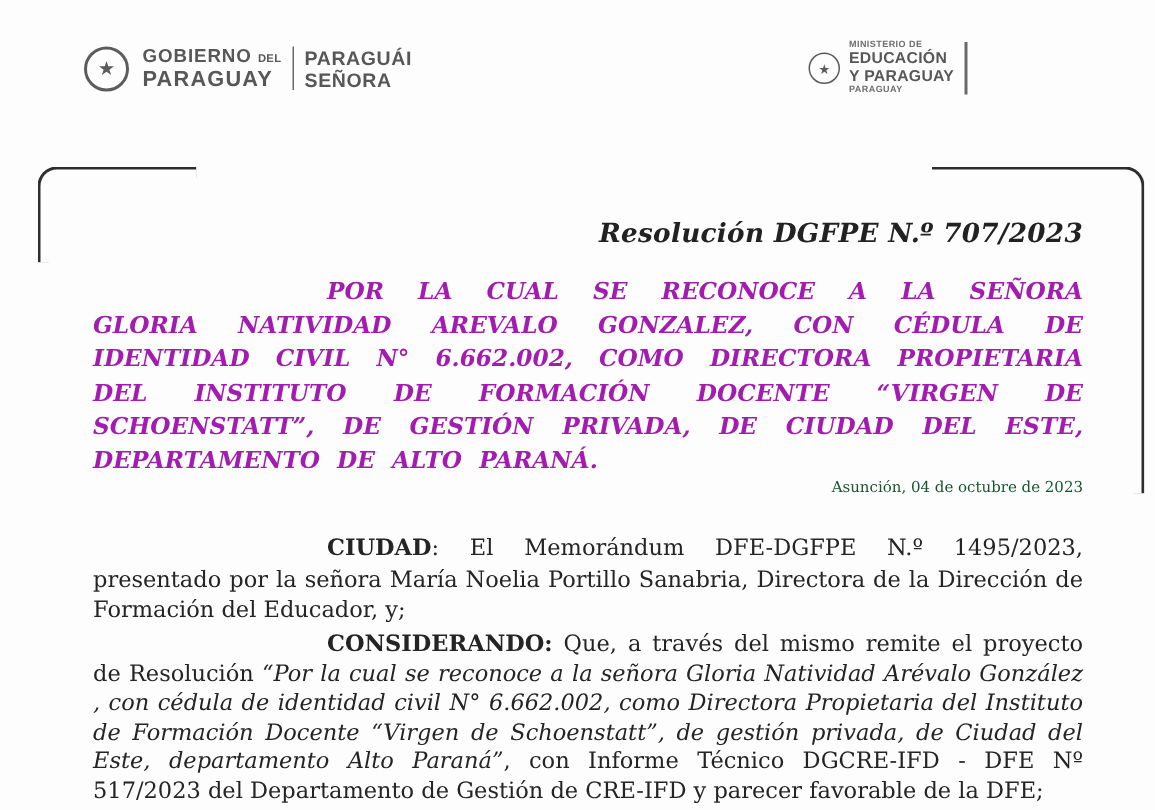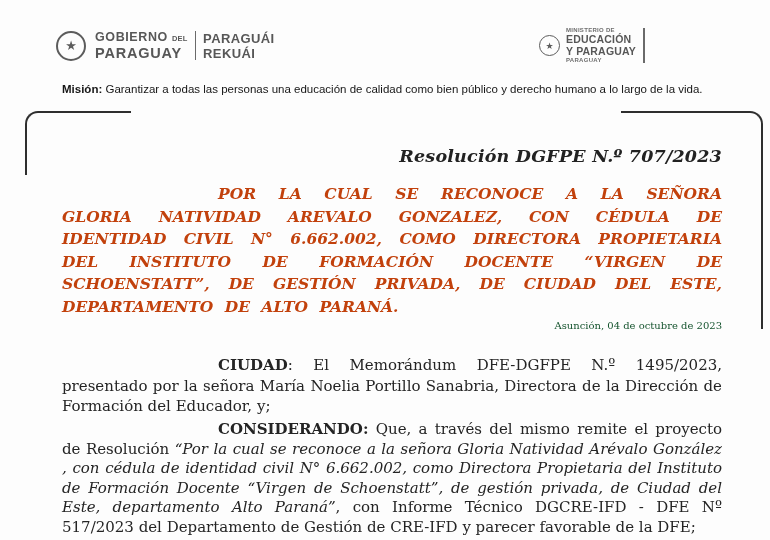--- a/index.html
+++ b/index.html
@@ -28,21 +28,21 @@
   .mission { position:absolute; left:62px; top:82px; width:656px; font-family:"Liberation Sans", sans-serif; font-size:11.5px; line-height:15.5px; color:#161616; }
   .mission b { font-weight:bold; }
 
   
   .bracket { position:absolute; border:0 solid #2e2e2e; }
   .bracket-tl { left:25px; top:111px; width:106px; height:64px; border-top-width:2.5px; border-left-width:2.5px; border-top-left-radius:13px; }
   .bracket-tr { left:621px; top:111px; width:142px; height:218px; border-top-width:2.5px; border-right-width:2.5px; border-top-right-radius:13px; }
 
   
   .doc-title { position:absolute; left:62px; top:146px; width:660px; text-align:right; font-weight:bold; font-style:italic; font-size:17.5px; letter-spacing:.2px; color:#222; }
-  .subject { position:absolute; left:62px; top:183px; width:660px; font-weight:bold; font-style:italic; font-size:15.5px; line-height:22.5px; text-align:justify; text-indent:156px; word-spacing:6px; color:#c2410c; }
+  .subject { position:absolute; left:62px; top:183px; width:660px; font-weight:bold; font-style:italic; font-size:15.5px; line-height:22.5px; text-align:justify; text-indent:156px; word-spacing:6px; color:#a21caf; }
   .dateline { position:absolute; right:48px; top:320px; font-size:10px; color:#14532d; }
   .para { position:absolute; left:62px; width:660px; text-align:justify; font-size:15px; color:#242424; }
   .visto { top:355px; line-height:20.5px; text-indent:156px; }
   .considerando { top:420px; line-height:19.5px; text-indent:156px; }
   .para b, .visto b, .considerando b { font-weight:bold; }
   .quote-italic { font-style:italic; }
 </style>
 </head>
 <body>
 
@@ -51,39 +51,38 @@
   <div class="logo logo-left">
     <span class="emblem emblem-lg">★</span>
     <div class="logo-cols">
       <div class="logo-col">
         <span class="lg-line1"><span>GOBIERNO</span> <span class="tiny-inline">DEL</span></span>
         <span class="lg-line2">PARAGUAY</span>
       </div>
       <div class="logo-divider"></div>
       <div class="logo-col">
         <span class="lg-g1">PARAGUÁI</span>
-        <span class="lg-g1">REKUÁI</span>
+        <span class="lg-g1">SEÑORA</span>
       </div>
     </div>
   </div>
 
   <div class="logo logo-right">
     <span class="emblem emblem-sm">★</span>
     <div class="logo-cols">
       <div class="logo-col">
         <span class="tiny">MINISTERIO DE</span>
         <span class="sm-line">EDUCACIÓN</span>
         <span class="sm-line">Y PARAGUAY</span>
         <span class="tiny">PARAGUAY</span>
       </div>
       <div class="logo-divider"></div>
     </div>
   </div>
 
-  <p class="mission"><b>Misión:</b><span> Garantizar a todas las personas una educación de calidad como bien público y derecho humano a lo largo de la vida.</span></p>
 
   <div class="bracket bracket-tl"></div>
   <div class="bracket bracket-tr"></div>
 
   <h1 class="doc-title">Resolución DGFPE N.º 707/2023</h1>
 
   <p class="subject">POR LA CUAL SE RECONOCE A LA SEÑORA GLORIA NATIVIDAD AREVALO GONZALEZ, CON CÉDULA DE IDENTIDAD CIVIL N° 6.662.002, COMO DIRECTORA PROPIETARIA DEL INSTITUTO DE FORMACIÓN DOCENTE “VIRGEN DE SCHOENSTATT”, DE GESTIÓN PRIVADA, DE CIUDAD DEL ESTE, DEPARTAMENTO DE ALTO PARANÁ.</p>
 
   <p class="dateline">Asunción, 04 de octubre de 2023</p>
 

